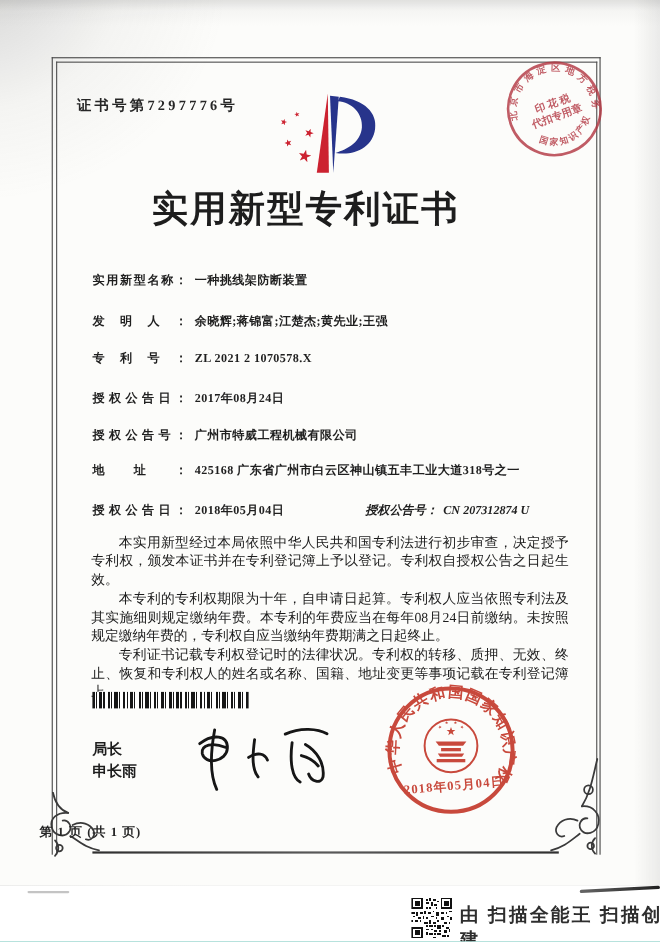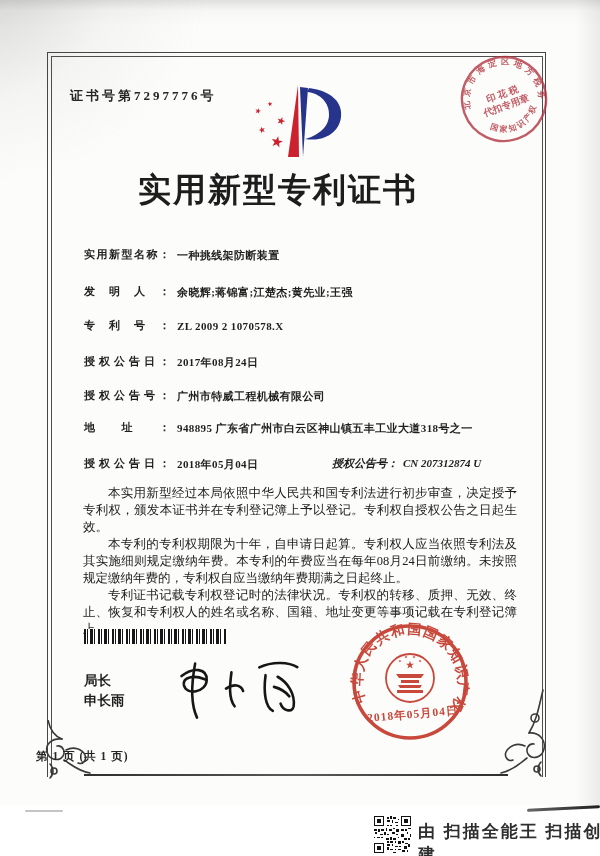--- a/index.html
+++ b/index.html
@@ -114,30 +114,30 @@
 
   <div class="title">实用新型专利证书</div>
 
   <div class="field-row" style="top:247px">
     <span class="flabel">实用新型名称：</span><span class="fvalue">一种挑线架防断装置</span>
   </div>
   <div class="field-row" style="top:284px">
     <span class="flabel">发明人：</span><span class="fvalue">余晓辉;蒋锦富;江楚杰;黄先业;王强</span>
   </div>
   <div class="field-row" style="top:318px">
-    <span class="flabel">专利号：</span><span class="fvalue">ZL 2009 2 1070578.X</span>
+    <span class="flabel">专利号：</span><span class="fvalue">ZL 2021 2 1070578.X</span>
   </div>
   <div class="field-row" style="top:354px">
     <span class="flabel">授权公告日：</span><span class="fvalue">2017年08月24日</span>
   </div>
   <div class="field-row" style="top:388px">
     <span class="flabel">授权公告号：</span><span class="fvalue">广州市特威工程机械有限公司</span>
   </div>
   <div class="field-row" style="top:420px">
-    <span class="flabel">地址：</span><span class="fvalue" style="max-width:356px">948895 广东省广州市白云区神山镇五丰工业大道318号之一</span>
+    <span class="flabel">地址：</span><span class="fvalue" style="max-width:356px">425168 广东省广州市白云区神山镇五丰工业大道318号之一</span>
   </div>
   <div class="field-row" style="top:456px">
     <span class="flabel">授权公告日：</span><span class="fvalue">2018年05月04日</span>
     <span class="grant-pub">
       <span class="glabel">授权公告号：</span><span>CN 207312874 U</span>
     </span>
   </div>
 
   <div class="paras">
     <p>本实用新型经过本局依照中华人民共和国专利法进行初步审查，决定授予专利权，颁发本证书并在专利登记簿上予以登记。专利权自授权公告之日起生效。</p>

